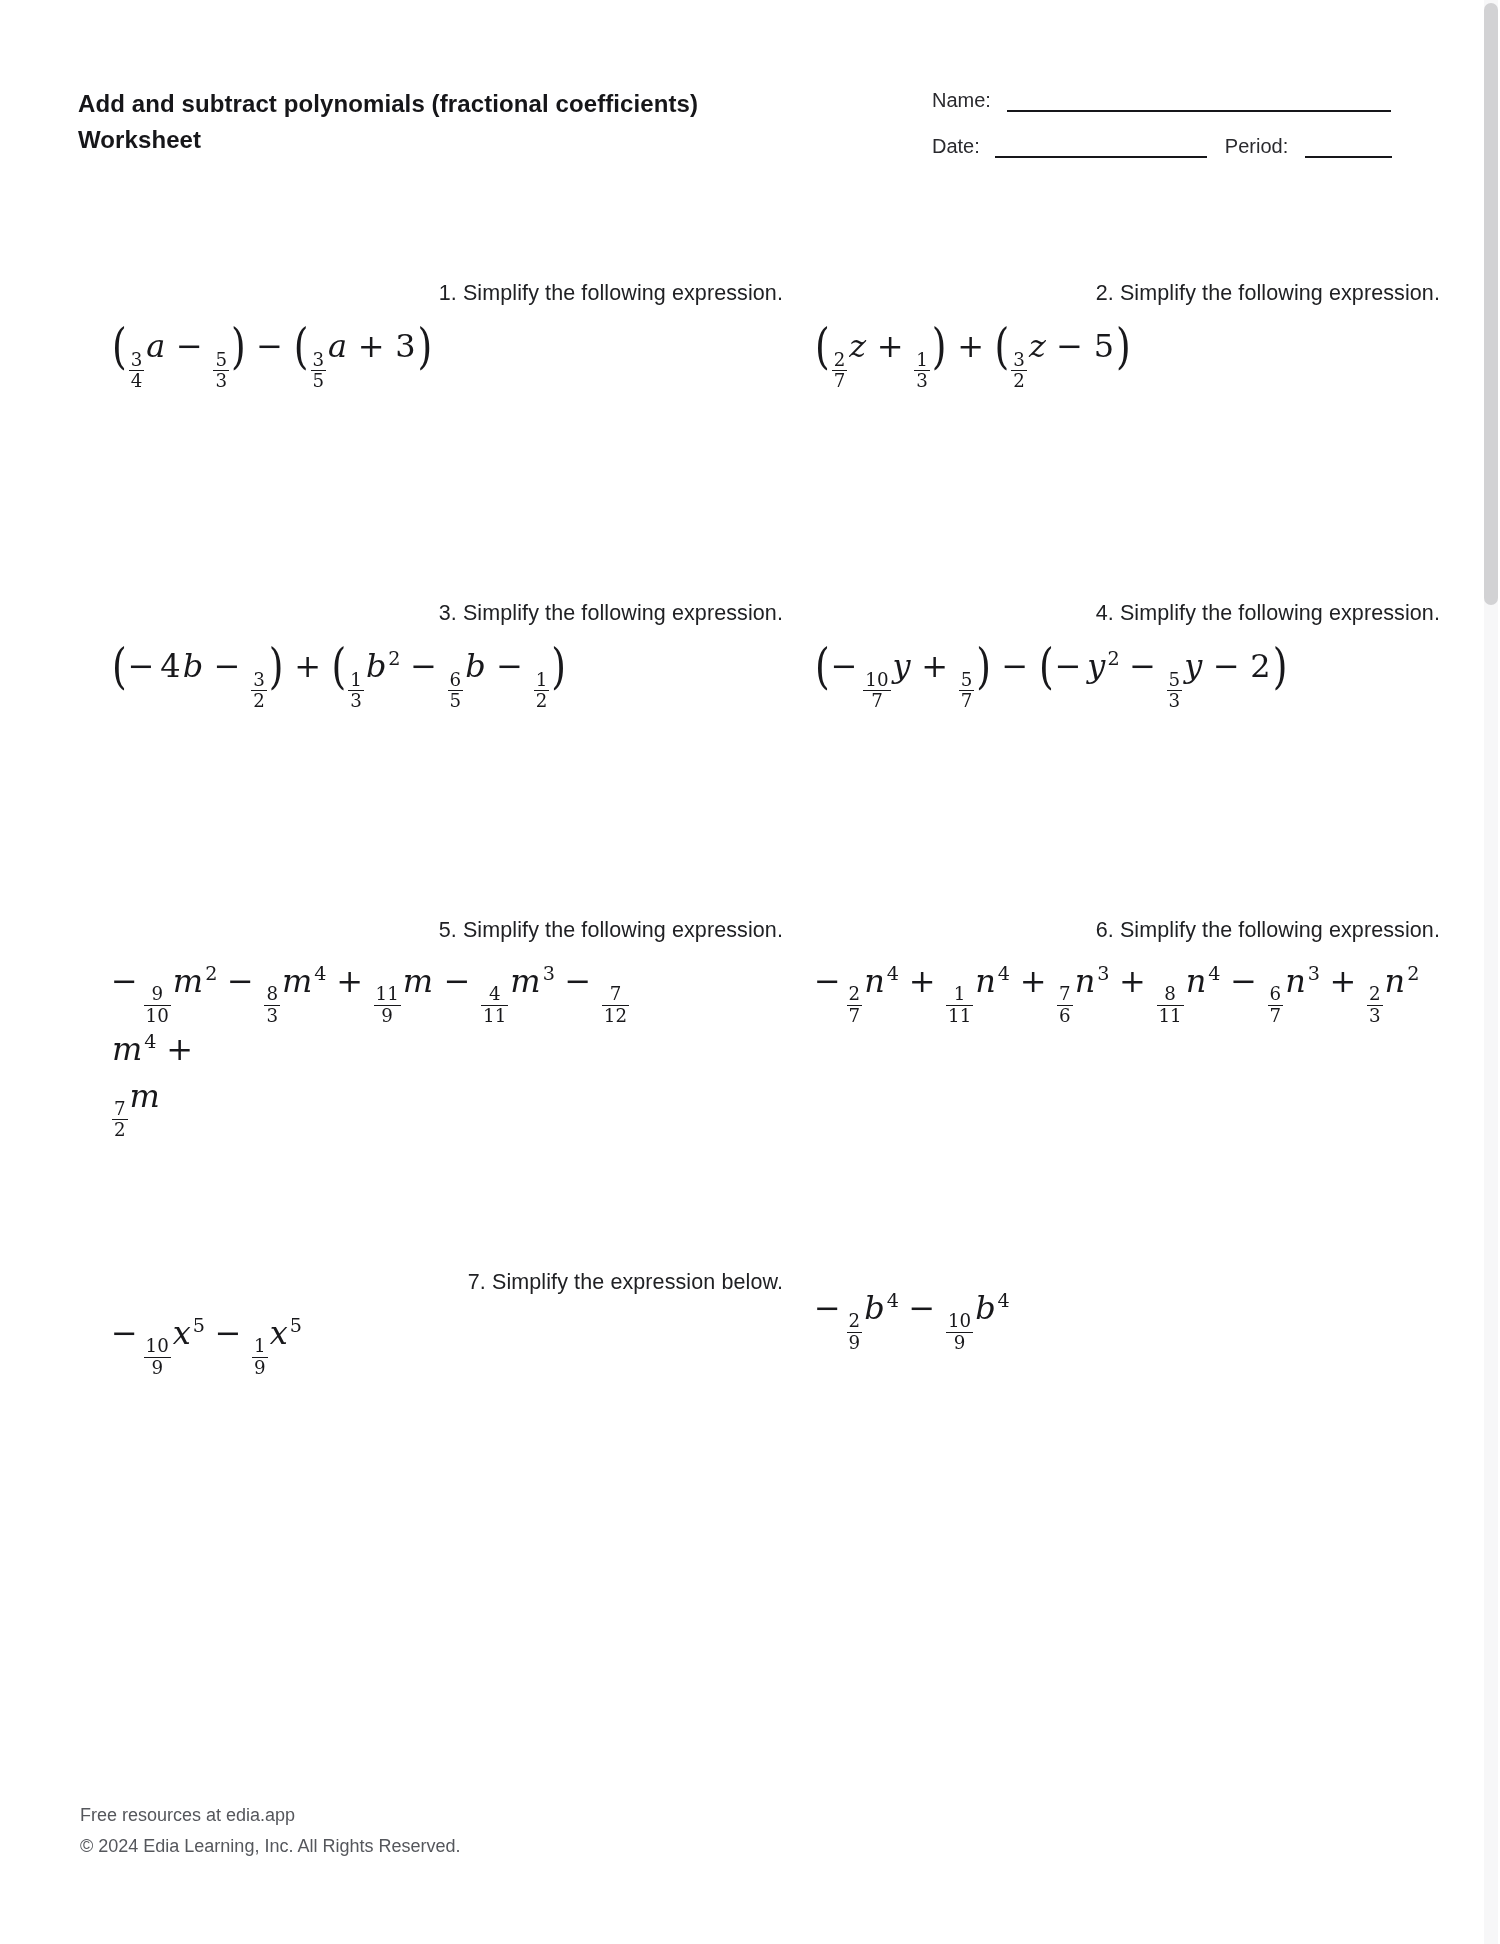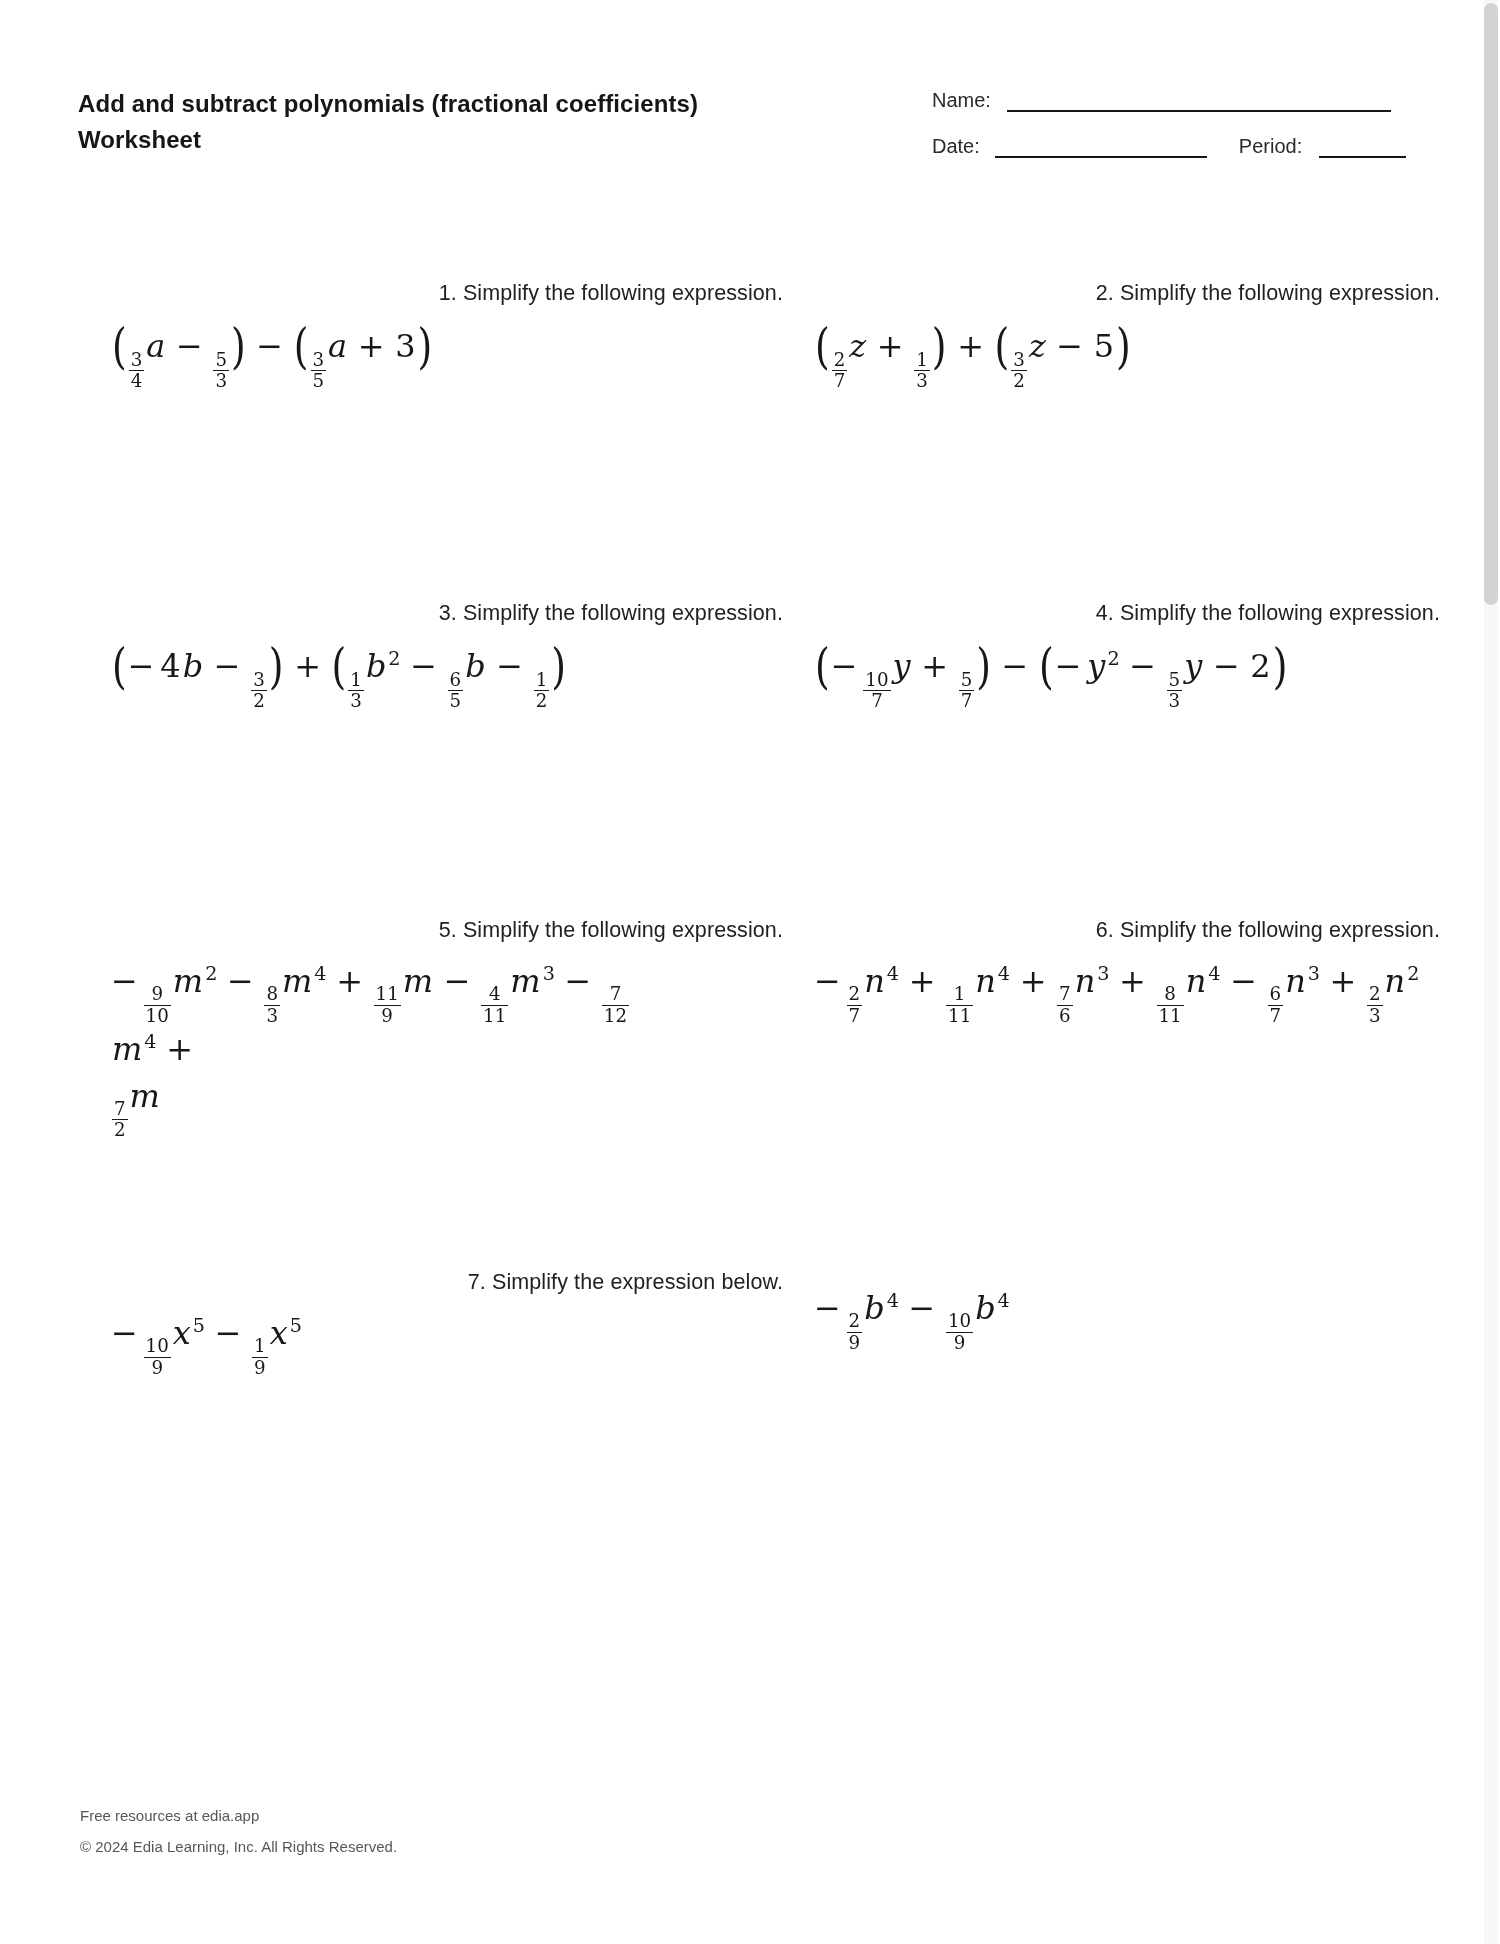--- a/index.html
+++ b/index.html
@@ -18,21 +18,21 @@
     font-size:24px; font-weight:700; line-height:36px;
     color:#161619; letter-spacing:0.1px;
   }
   .fields { position:absolute; left:932px; top:88px; width:480px; font-size:20px; color:#2a2a2e; }
   .frow { display:flex; align-items:flex-end; height:24px; }
   .frow + .frow { margin-top:22px; }
   .flabel { line-height:24px; }
   .uline { display:inline-block; border-bottom:2px solid #17171a; height:20px; }
   .name-line   { margin-left:16px; width:384px; }
   .date-line   { margin-left:15px; width:212px; }
-  .period-label{ margin-left:32px; }
+  .period-label{ margin-left:18px; }
   .period-line { margin-left:17px; width:87px; }
   
   .prow { position:absolute; left:80px; right:60px; display:grid; grid-template-columns:703px 1fr; }
   .prow1 { top:281px; } .prow2 { top:601px; } .prow3 { top:918px; } .prow4 { top:1270px; }
   .prompt { font-size:21.5px; color:#202124; letter-spacing:0.1px;text-align:right; }
   .math {
     margin-top:15px; padding-left:31px;
     font-family:"DejaVu Serif", serif;
     font-size:32px; color:#18181b; line-height:1.45;
     max-width:640px;
@@ -50,21 +50,21 @@
   .frac .den { border-top:1.6px solid #18181b; padding:0 2px; }
   .frac .num { padding:0 2px; }
   .mvar { font-style:italic; padding:0 1px; }
   .mnum { padding:0 1px; }
   .op  { margin:0 0.30em; }
   .neg { margin-right:0.15em; }
   .sup { font-size:0.60em; position:relative; top:-0.62em; margin-left:1px; }
   
   .footer {
     position:absolute; left:80px; top:1800px;
-    font-size:15px; line-height:31px; color:#55575c;
+    font-size:18px; line-height:31px; color:#55575c;
   }
   
   .sb-track {
     position:absolute; top:0; right:2px; width:14px; height:100%;
     background:#f7f7f8;
   }
   .sb-thumb {
     position:absolute; top:3px; right:2px; width:14px; height:602px;
     background:#d2d2d4; border-radius:8px;
   }

